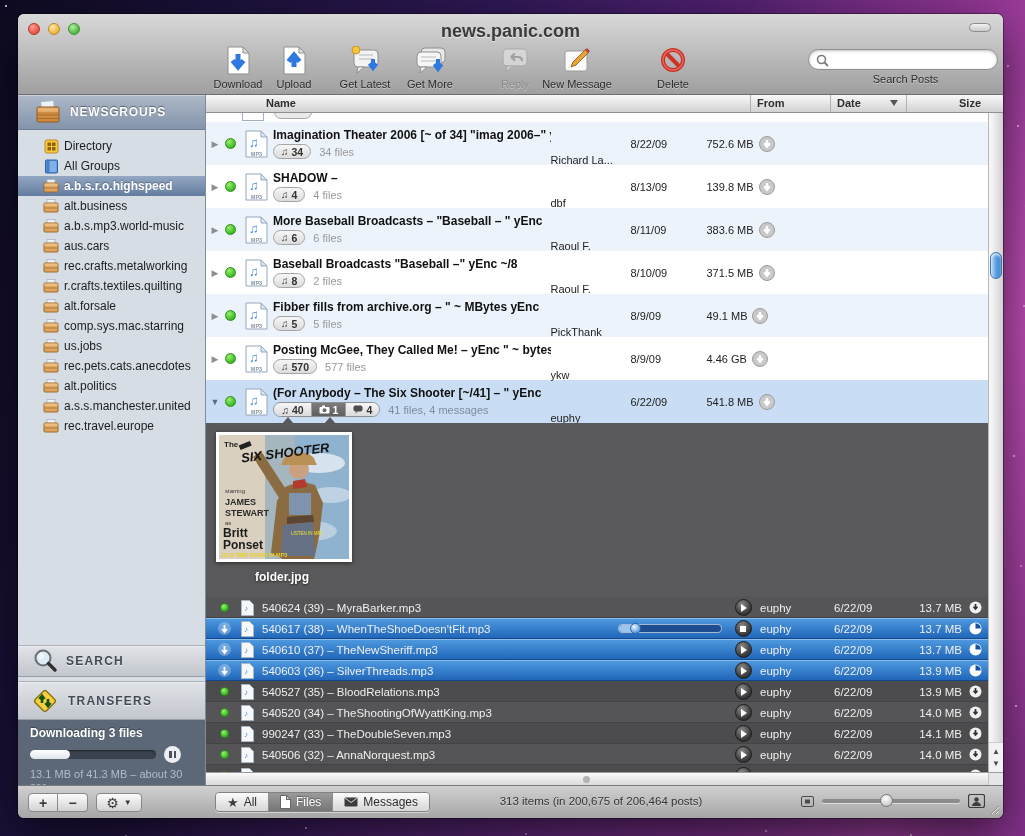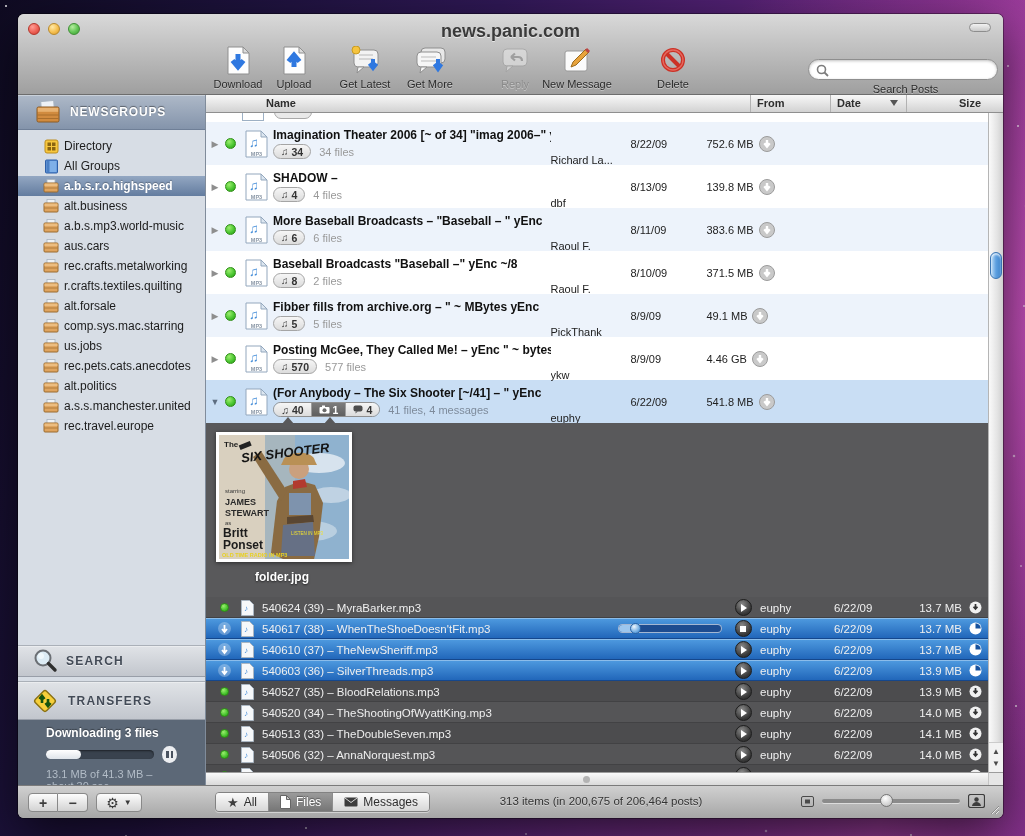--- a/index.html
+++ b/index.html
@@ -29,41 +29,41 @@
 .tl.yellow{ background:radial-gradient(circle at 35% 30%, #ffe9a8, #f5bf4f 55%, #d89a2e); border:1px solid #b98a2c; }
 .tl.green { background:radial-gradient(circle at 35% 30%, #b6eda0, #61c454 55%, #3f9a34); border:1px solid #3f8f35; }
 .wtitle { position:absolute; left:0; right:0; top:7px; text-align:center; font-size:18px; font-weight:bold; color:#3a3a3a; text-shadow:0 1px 0 rgba(255,255,255,.6); }
 .pillbtn { position:absolute; right:12px; top:9px; width:22px; height:9px; border-radius:5px; border:1px solid #8d8d8d; background:linear-gradient(#f2f2f2,#c9c9c9); }
 
 .toolbar { position:relative; height:51px; background:linear-gradient(#c3c3c3,#9f9f9f); border-bottom:1px solid #6d6d6d; }
 .tbitem { position:absolute; top:2px; width:64px; text-align:center; cursor:default; }
 .tbitem .ic { height:32px; display:flex; align-items:flex-start; justify-content:center; }
 .tbitem .lb { font-size:11px; color:#2b2b2b; text-shadow:0 1px 0 rgba(255,255,255,.4); white-space:nowrap; }
 .tbitem.disabled .lb { color:#8b8b8b; }
-.searchwrap { position:absolute; left:790px; top:15px; width:195px; text-align:center; }
+.searchwrap { position:absolute; left:790px; top:5px; width:195px; text-align:center; }
 .searchfield { position:relative; width:190px; height:21px; border-radius:11px; border:1px solid #8e8e8e; background:#fff; box-shadow:inset 0 1px 3px rgba(0,0,0,.25); }
 .searchfield input { position:absolute; left:26px; top:2px; width:156px; border:none; outline:none; font-size:12px; background:transparent; }
 .searchfield svg { position:absolute; left:7px; top:4px; }
 .searchlbl { margin-top:3px; font-size:11px; color:#2b2b2b; text-shadow:0 1px 0 rgba(255,255,255,.4); }
 
 
 .content { position:relative; height:690px; display:flex; }
 
 
 .sidebar { position:relative; width:188px; background:#d7dde5; border-right:1px solid #808c9b; }
 .sbheader { position:absolute; left:0; right:0; height:35px; display:flex; align-items:center;
   background:linear-gradient(#aeb9c8,#8494ab); border-bottom:1px solid #6f7f97; box-shadow:inset 0 1px 0 rgba(255,255,255,.35); }
 .sbheader .hlabel { font-size:12px; font-weight:bold; letter-spacing:.8px; color:#fff; text-shadow:0 -1px 1px rgba(0,0,0,.45); margin-left:8px; }
 .sbheader.gray { background:linear-gradient(#e0e3e7,#c2c6cd); border-top:1px solid #aab0b8; border-bottom:1px solid #989ea8; }
 .sbheader.gray .hlabel { color:#434b57; text-shadow:0 1px 0 rgba(255,255,255,.6); letter-spacing:1.2px; }
 .sblist { position:absolute; top:41px; left:0; right:0; }
 .sbrow { height:20px; display:flex; align-items:center; font-size:12px; color:#1c1c1c; }
 .sbrow .sbic { width:18px; margin-left:24px; margin-right:4px; display:flex; justify-content:center; }
 .sbrow.selected { background:linear-gradient(#93a7c2,#637c9f); color:#fff; font-weight:bold; text-shadow:0 -1px 1px rgba(0,0,0,.3); }
-.transpanel { position:absolute; left:0; right:0; top:625px; height:65px; background:#5c6877; padding:6px 28px 0; }
+.transpanel { position:absolute; left:0; right:0; top:625px; height:65px; background:#5c6877; padding:6px 12px 0; }
 .transpanel .tstat { font-size:12px; font-weight:bold; color:#fff; text-shadow:0 -1px 1px rgba(0,0,0,.4); }
 .tprog { position:relative; margin-top:6px; display:flex; align-items:center; gap:8px; }
 .tprog .track { width:126px; height:9px; border-radius:5px; background:#39424e; box-shadow:inset 0 1px 2px rgba(0,0,0,.5); }
 .tprog .fill { height:9px; border-radius:5px; background:linear-gradient(#ffffff,#dfe4ea); width:32%; }
 .pausebtn { width:17px; height:17px; border-radius:50%; background:#eceef1; display:flex; align-items:center; justify-content:center; gap:2px; }
 .pausebtn i { display:block; width:2.5px; height:7px; background:#49525f; }
 .tdetail { margin-top:5px; font-size:11px; color:#b2bcc7; }
 
 
 .main { position:relative; flex:1; background:#59595b; overflow:hidden; }
@@ -972,21 +972,21 @@
         <div class="frow b">
           <span class="fstat">
               <span class="gdot small"></span>
             </span>
           <span class="ficon">
               <svg width="13" height="16" viewBox="0 0 13 16">
                 <path d="M.5.5h8l4 4v11H.5z" fill="#f6f8fa" stroke="#aab6c2"></path>
                 <text x="3" y="11" font-size="8" fill="#4a90d9">♪</text>
               </svg>
             </span>
-          <span class="fname">540513 (33) – TheDoubleSeven.mp3</span>
+          <span class="fname">990247 (33) – TheDoubleSeven.mp3</span>
           <span class="fplay">
               <span class="pbtn">
                 <span class="tri"></span>
               </span>
             </span>
           <span class="ffrom">euphy</span>
           <span class="fdate">6/22/09</span>
           <span class="fsize">14.1 MB</span>
           <span class="fright">
               <svg width="13" height="13" viewBox="0 0 13 13">

